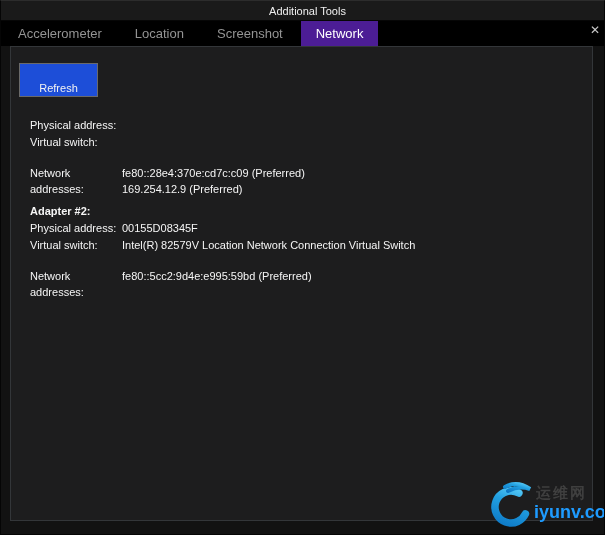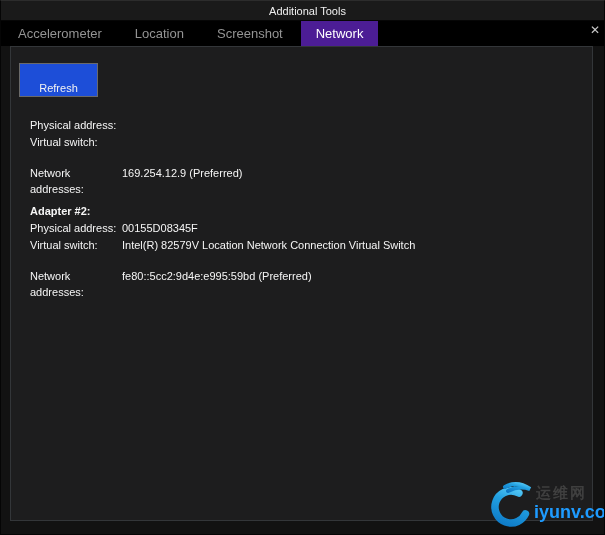--- a/index.html
+++ b/index.html
@@ -142,20 +142,21 @@
       <div class="adapter">
         <div class="row">
           <span class="row-label">Physical address:</span>
         </div>
         <div class="row">
           <span class="row-label">Virtual switch:</span>
         </div>
         <div class="row addresses">
           <span class="row-label">Network addresses:</span>
           <span class="row-value">
+            <div>fe80::28e4:370e:cd7c:c09 (Preferred)</div>
             <div>169.254.12.9 (Preferred)</div>
           </span>
         </div>
       </div>
 
       <div class="adapter">
         <div class="adapter-heading">Adapter #2:</div>
         <div class="row">
           <span class="row-label">Physical address:</span>
           <span class="row-value">00155D08345F</span>

